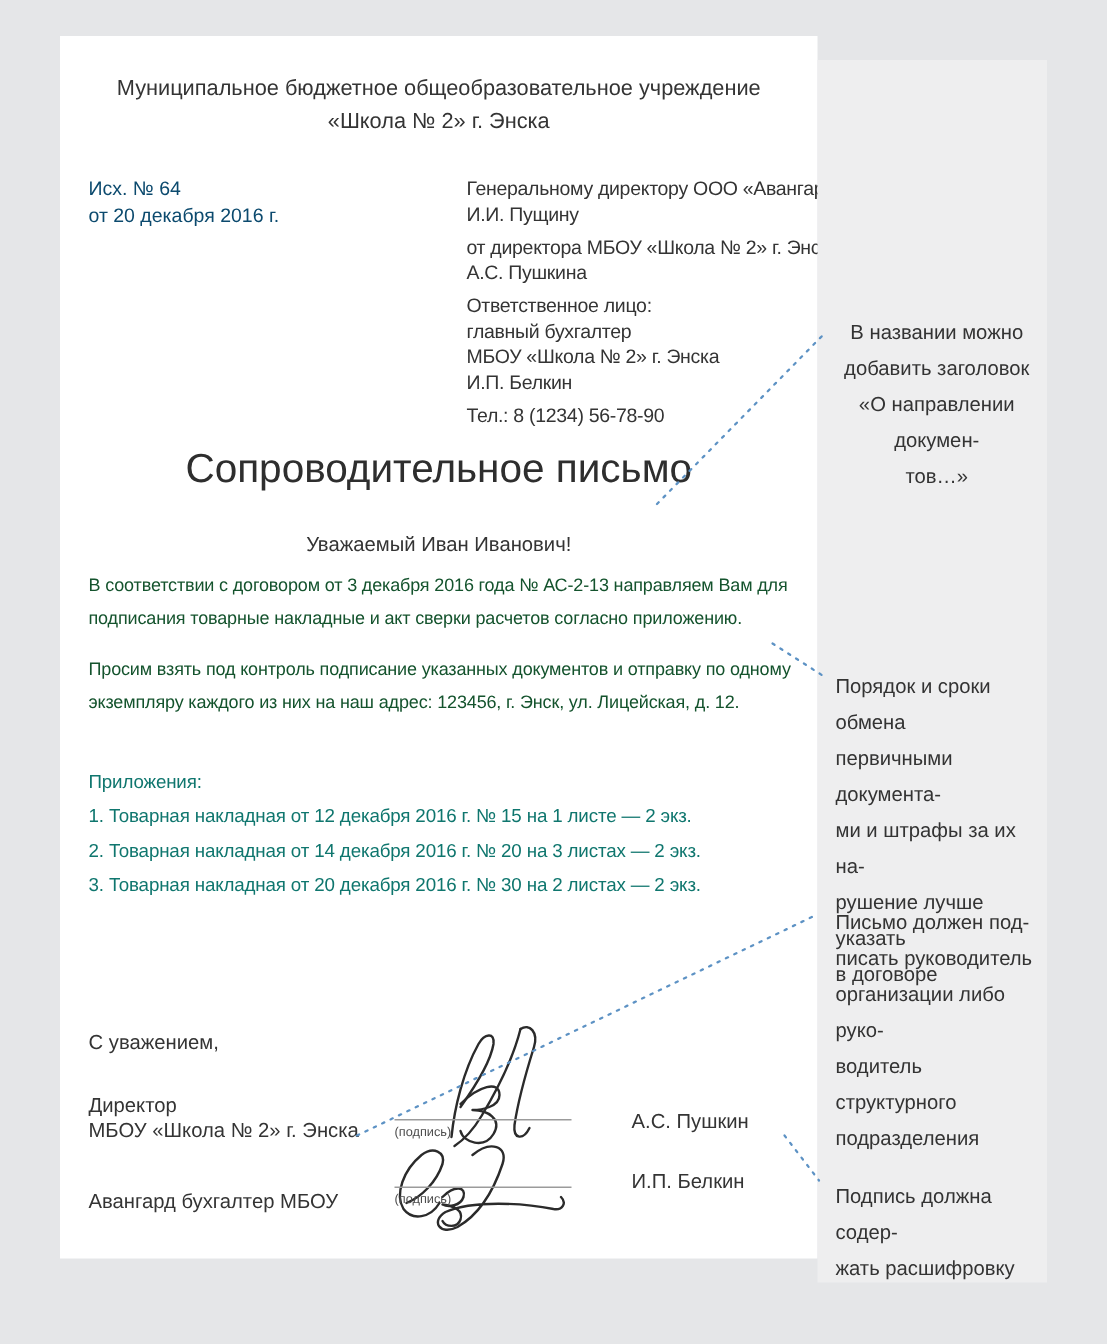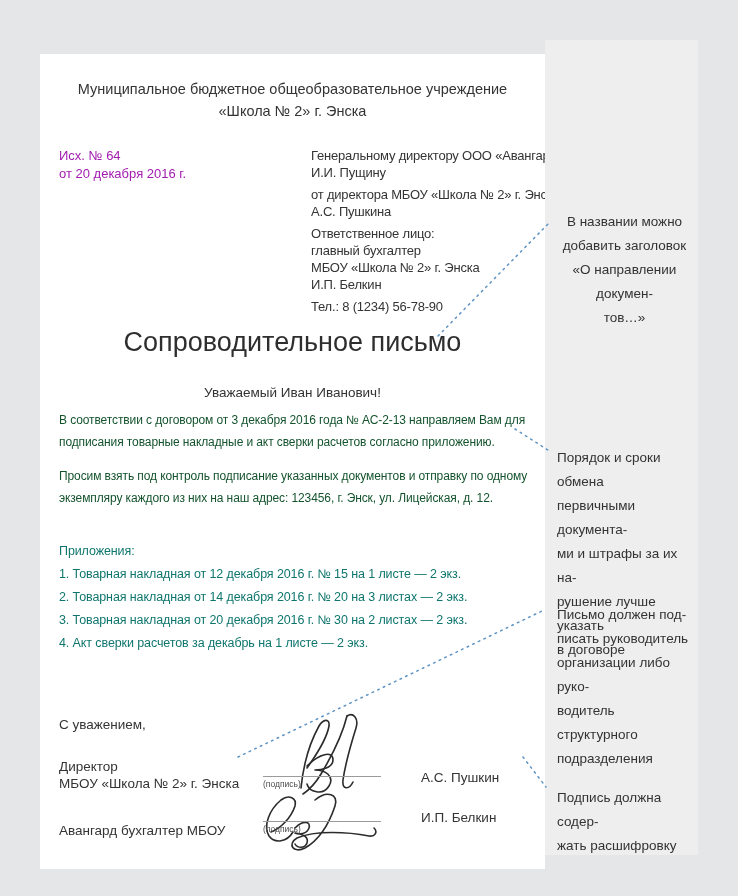--- a/index.html
+++ b/index.html
@@ -1,23 +1,23 @@
 <!DOCTYPE html>
 <html><head>
 <meta charset="utf-8">
 <style>
   html,body{margin:0;padding:0;}
   body{background:#e5e6e8;font-family:"Liberation Sans",sans-serif;color:#333;}
   .stage{position:relative;width:738px;height:896px;background:#e5e6e8;overflow:hidden;}
-  .paper{position:absolute;left:40px;top:54px;width:505px;height:815px;background:#ffffff;}
+  .paper{position:absolute;left:40px;top:24px;width:505px;height:815px;background:#ffffff;}
   .notes{position:absolute;left:545px;top:40px;width:153px;height:815px;background:#eeeeef;}
 
   
   .org-header{position:absolute;top:24px;left:0;right:0;text-align:center;font-size:14.5px;line-height:22px;color:#343434;}
-  .ref-block{position:absolute;top:93px;left:19px;font-size:13px;line-height:17.5px;white-space:pre-line;color:#a21caf;}
+  .ref-block{position:absolute;top:93px;left:19px;font-size:13px;line-height:17.5px;white-space:pre-line;color:#0c4a6e;}
   .addr{position:absolute;top:93px;left:271px;right:4px;font-size:13px;letter-spacing:-0.2px;line-height:17px;color:#343434;}
   .addr .grp{white-space:pre;margin:0 0 5px 0;}
   .doc-title{position:absolute;top:271px;left:0;right:0;text-align:center;font-size:27px;line-height:34px;color:#2e2e2e;}
   .salutation{position:absolute;top:331px;left:0;right:0;text-align:center;font-size:13.5px;color:#343434;}
   .para{position:absolute;left:19px;right:10px;font-size:12px;letter-spacing:-0.1px;line-height:22px;color:#14532d;}
   .p1{top:355px;}
   .p2{top:411px;}
   .attachments{position:absolute;top:486px;left:19px;right:0;font-size:12.5px;letter-spacing:-0.1px;line-height:23px;color:#0f766e;}
   .attachments .item{white-space:pre;}
   .closing{position:absolute;top:663px;left:19px;font-size:13.5px;color:#343434;}
@@ -83,21 +83,20 @@
     <div class="salutation">Уважаемый Иван Иванович!</div>
 
     <div class="para p1">В соответствии с договором от 3 декабря 2016 года № АС-2-13 направляем Вам для подписания товарные накладные и акт сверки расчетов согласно приложению.</div>
     <div class="para p2">Просим взять под контроль подписание указанных документов и отправку по одному экземпляру каждого из них на наш адрес: 123456, г. Энск, ул. Лицейская, д. 12.</div>
 
     <div class="attachments">
       <div>Приложения:</div>
       <div class="item">1. Товарная накладная от 12 декабря 2016 г. № 15 на 1 листе — 2 экз.</div>
       <div class="item">2. Товарная накладная от 14 декабря 2016 г. № 20 на 3 листах — 2 экз.</div>
       <div class="item">3. Товарная накладная от 20 декабря 2016 г. № 30 на 2 листах — 2 экз.</div>
-      <div class="item">4. Акт сверки расчетов за декабрь на 1 листе — 2 экз.</div>
     </div>
 
     <div class="closing">С уважением,</div>
 
     <div class="sig-row sig-row1">
       <div class="sig-label">Директор
 МБОУ «Школа № 2» г. Энска</div>
       <div class="sig-area">
         <svg class="scribble scr1" width="112" height="96" viewBox="0 0 112 96">
           <path d="M34,80 C36,60 42,36 52,18 C56,11 63,10 62,18 C60,30 50,46 40,60"></path>

